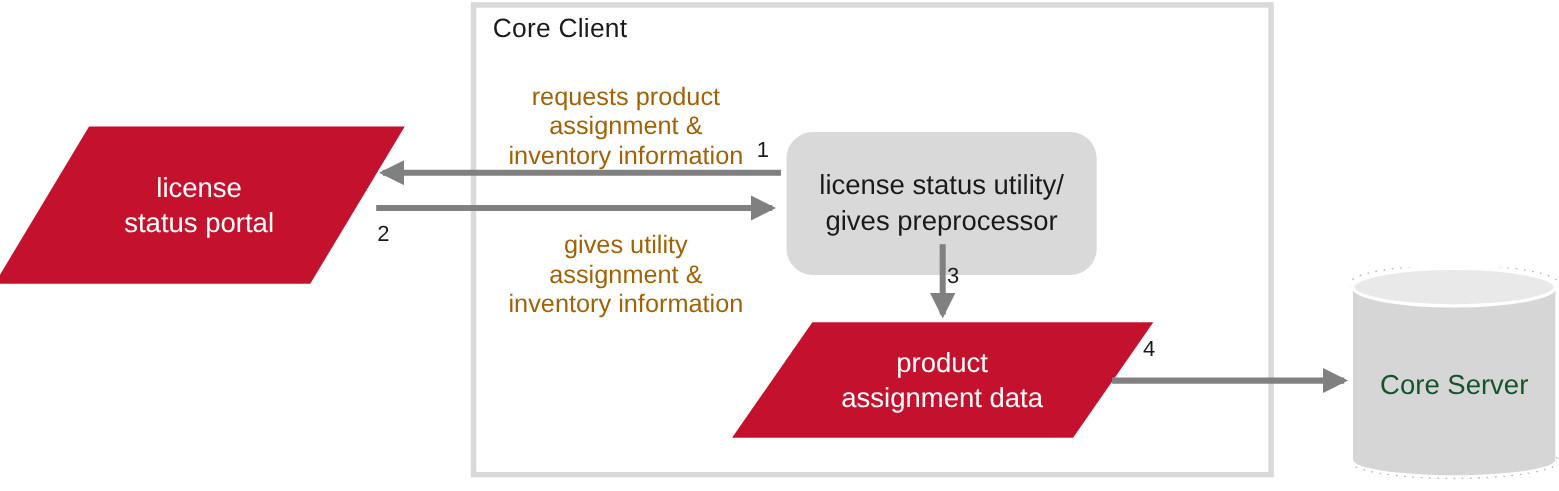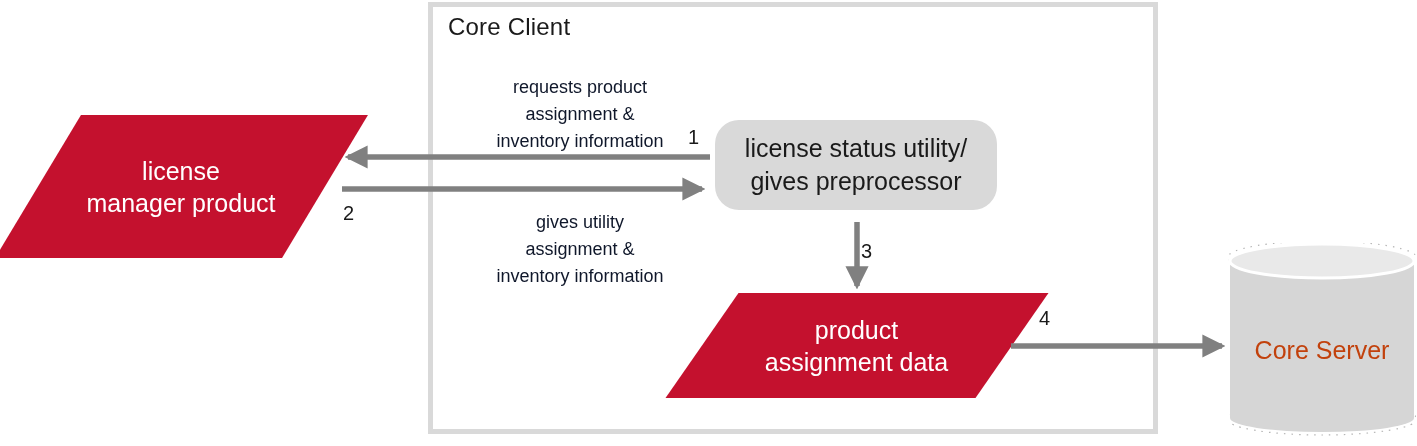--- a/index.html
+++ b/index.html
@@ -51,42 +51,42 @@
     color: #ffffff;
     font-size: 25px;
     line-height: 32px;
     text-align: center;
   }
 
   
   .process-box {
     position: absolute;
     left: 715px; top: 120px;
-    width: 282px; height: 90px;
+    width: 282px; height: 130px;
     background: #d9d9d9;
     border-radius: 24px;
     display: flex; flex-direction: column;
     align-items: center; justify-content: center;
     font-size: 25px;
     line-height: 33px;
     text-align: center;
     color: #1a1a1a;
   }
 
   .line { display: block; }
 
   
   .annotation {
     position: absolute;
-    left: 455px;
+    left: 444px;
     width: 250px;
     text-align: center;
-    font-size: 18px;
+    font-size: 23px;
     line-height: 27px;
-    color: #0f172a;
+    color: #a16207;
   }
   .annotation.requests { top: 74px; }
   .annotation.gives   { top: 209px; }
 
   
   .stepnum {
     position: absolute;
     font-size: 20px;
     color: #1a1a1a;
   }
@@ -97,21 +97,21 @@
 
   
   .cylinder { position: absolute; left: 1228px; top: 243px; width: 188px; height: 196px; }
   .cylinder svg { position: absolute; inset: 0; }
   .cyl-label {
     position: absolute;
     left: 0; top: 93px;
     width: 100%;
     text-align: center;
     font-size: 25px;
-    color: #c2410c;
+    color: #14532d;
   }
 
   
   .arrows {
     position: absolute;
     left: 0; top: 0;
     width: 1417px; height: 446px;
     pointer-events: none;
   }
 </style>
@@ -121,21 +121,21 @@
 <div class="canvas">
 
   <div class="core-client-box">
     <div class="core-client-title">Core Client</div>
   </div>
 
   <div class="pgram pgram1">
     <div class="pgram-bg"></div>
     <div class="pgram-label">
       <span class="line">license</span>
-      <span class="line">manager product</span>
+      <span class="line">status portal</span>
     </div>
   </div>
 
   <div class="process-box">
     <span class="line">license status utility/</span>
     <span class="line">gives preprocessor</span>
   </div>
 
   <div class="pgram pgram2">
     <div class="pgram-bg"></div>

